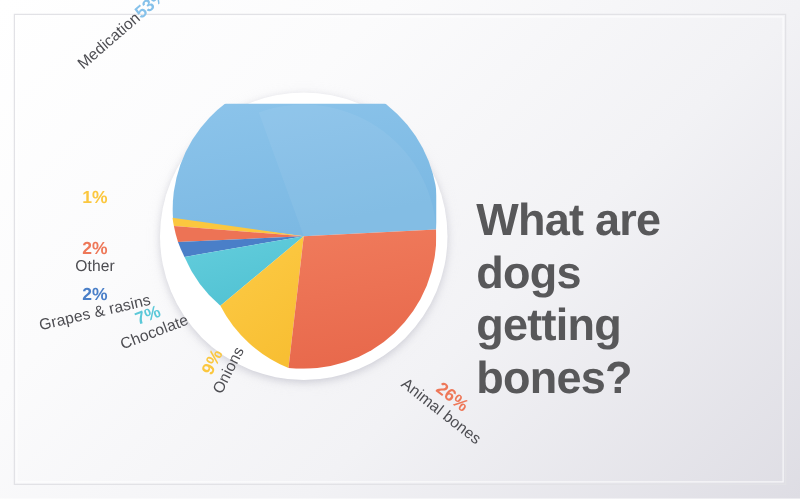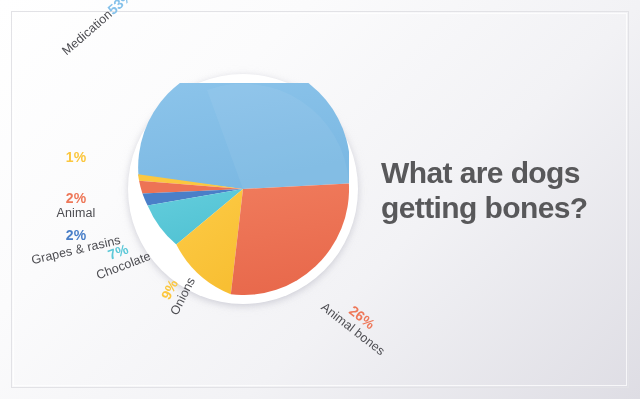--- a/index.html
+++ b/index.html
@@ -141,21 +141,21 @@
   #lbl-animalbones .nm  { display: block; line-height: 1.15; }
 
   
   #headline {
     position: absolute;
     left: 381px;
     top: 155px;
     width: 240px;
     color: #58585a;
     font-weight: bold;
-    font-size: 30px;
+    font-size: 36px;
     line-height: 1.17;
     letter-spacing: -0.6px;
   }
   #headline .l2 { display: block; }
 </style>
 </head>
 <body>
 
 <div id="canvas">
 
@@ -207,21 +207,21 @@
   <div class="lbl inline" id="lbl-medication">
     <span class="nm">Medication</span><span class="pct">53%</span>
   </div>
 
   <div class="lbl stack" id="lbl-marijuana">
     <span class="pct">1%</span>
   </div>
 
   <div class="lbl stack" id="lbl-other">
     <span class="pct">2%</span>
-    <span class="nm">Animal</span>
+    <span class="nm">Other</span>
   </div>
 
   <div class="lbl stack" id="lbl-grapes">
     <span class="pct">2%</span>
     <span class="nm">Grapes &amp; rasins</span>
   </div>
 
   <div class="lbl" id="lbl-chocolate">
     <span class="pct">7%</span>
     <span class="nm">Chocolate</span>

